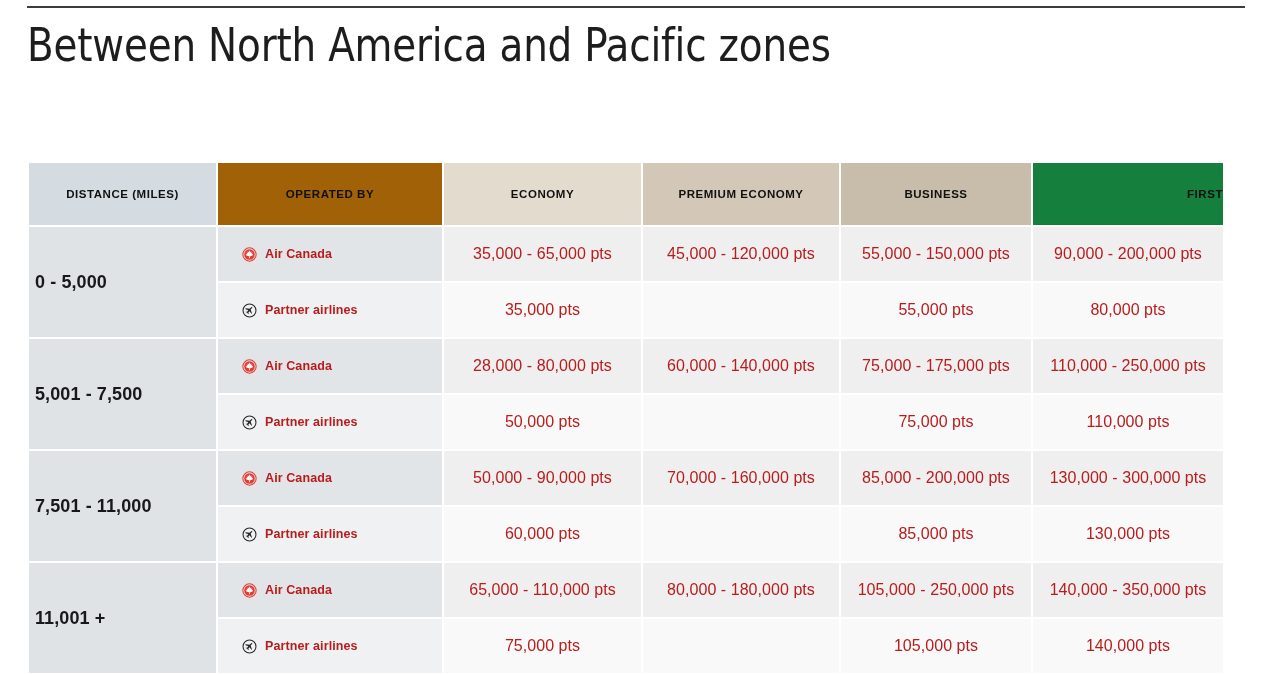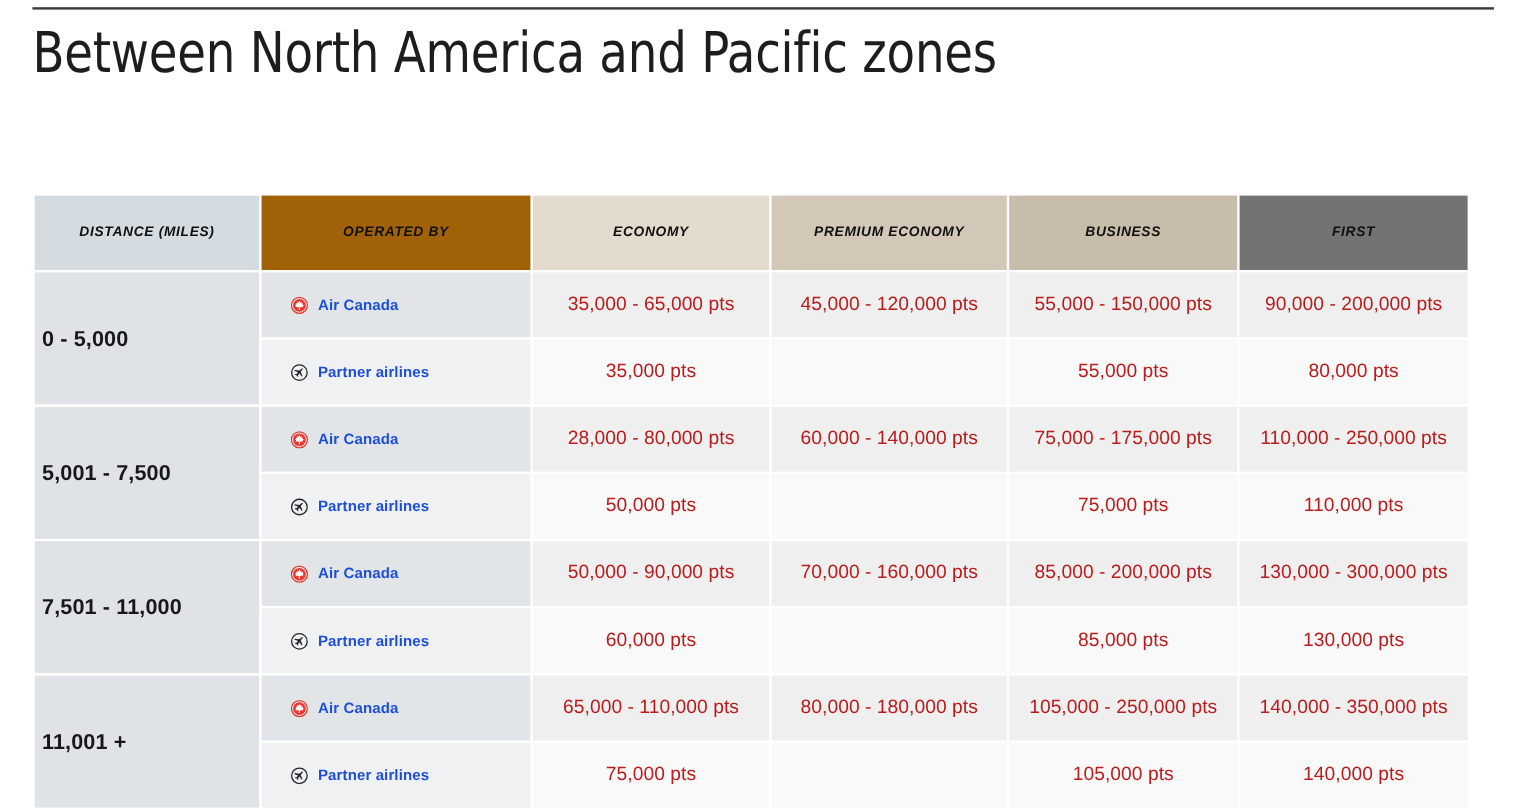--- a/index.html
+++ b/index.html
@@ -48,44 +48,43 @@
 
   
   thead th {
     height:62px;
     text-align:center;
     font-size:11.5px;
     font-weight:bold;
     letter-spacing:0.55px;
     color:#101010;
     text-transform:uppercase;
-    font-style:italic;
   }
   th.h-distance { background:#d4dce2; }
   th.h-operated { background:#a16207; }
   th.h-economy  { background:#e3dbce;margin-top:47px; }
   th.h-premium  { background:#d3c8b8; }
   th.h-business { background:#c8bcaa;margin-left:17px; }
-  th.h-first    { background:#737373; }
+  th.h-first    { background:#15803d;text-align:right; }
 
   
   td.distance-cell {
     background:#dfe3e6;
     font-size:18px;
     font-weight:bold;
     color:#18181a;
     padding-left:6px;
     letter-spacing:0.1px;
   }
 
   
   td.op-cell {
     font-size:12.5px;
     font-weight:bold;
-    color:#1d4ed8;
+    color:#b91c1c;
     padding-left:24px;
     letter-spacing:0.1px;
     white-space:nowrap;
     margin-left:24px;
   }
   td.op-cell.ac { background:#e2e5e7; }
   td.op-cell.pa { background:#f0f1f2; }
 
   
   td.val-cell {

